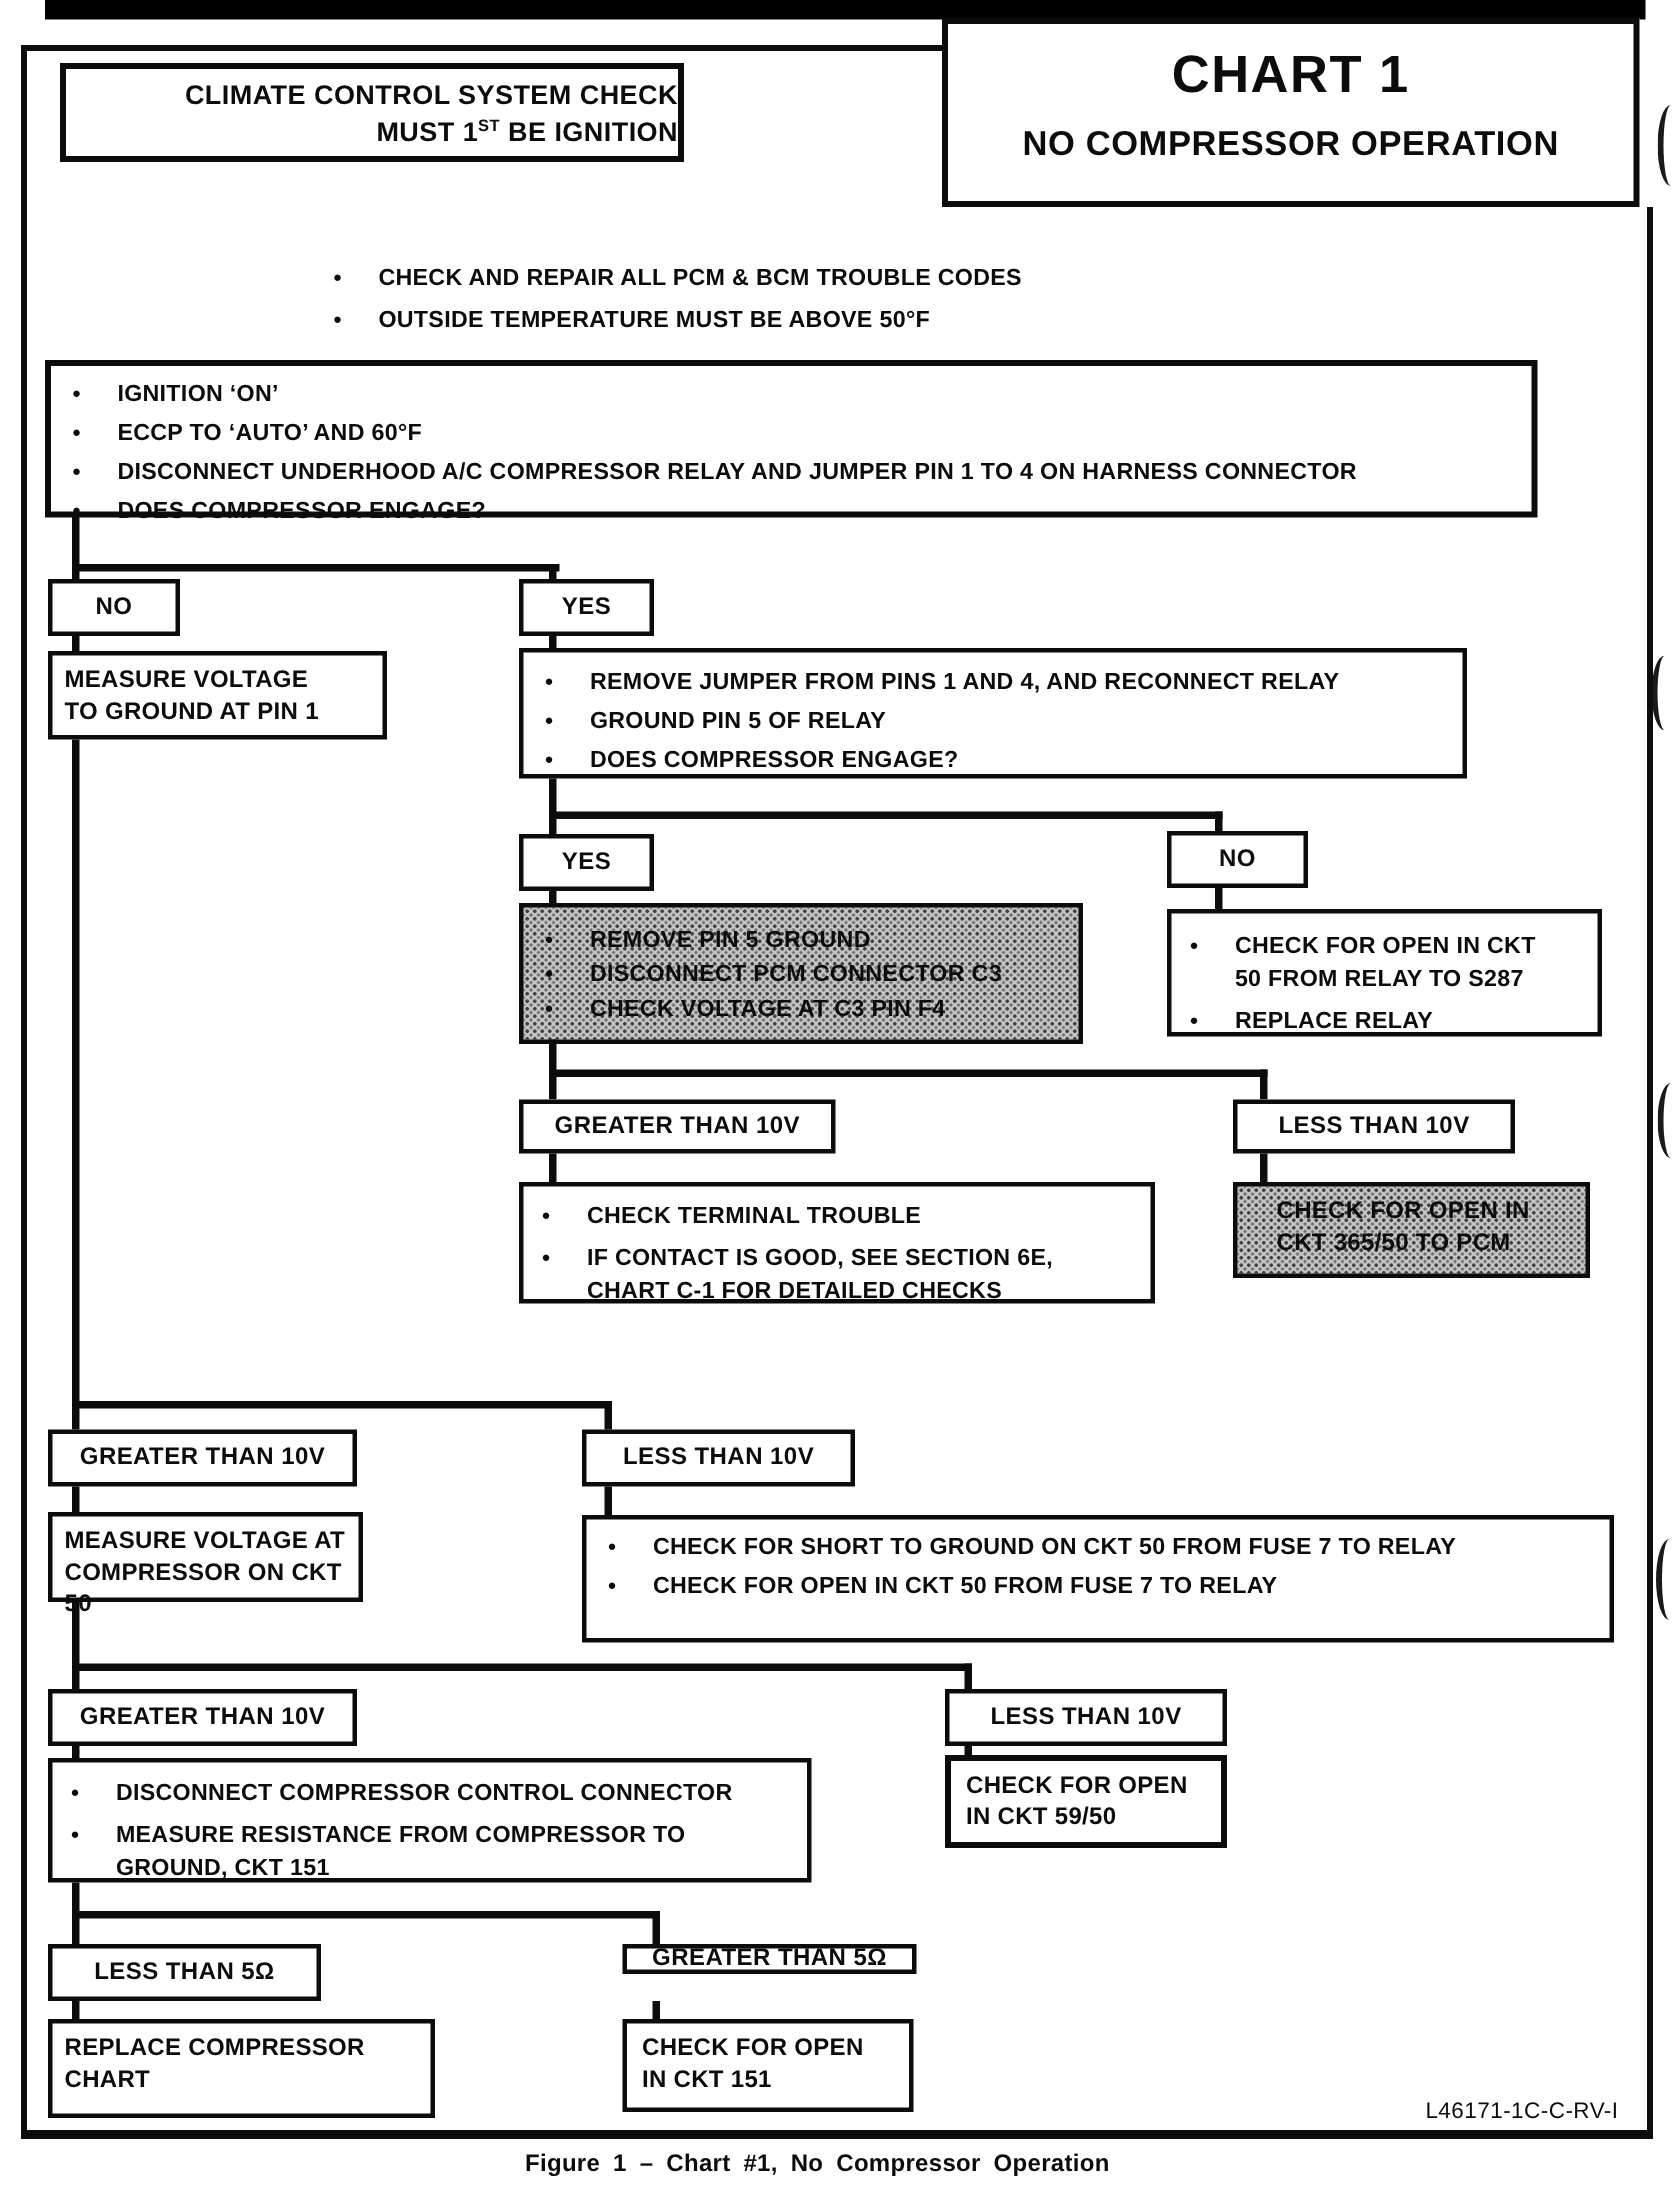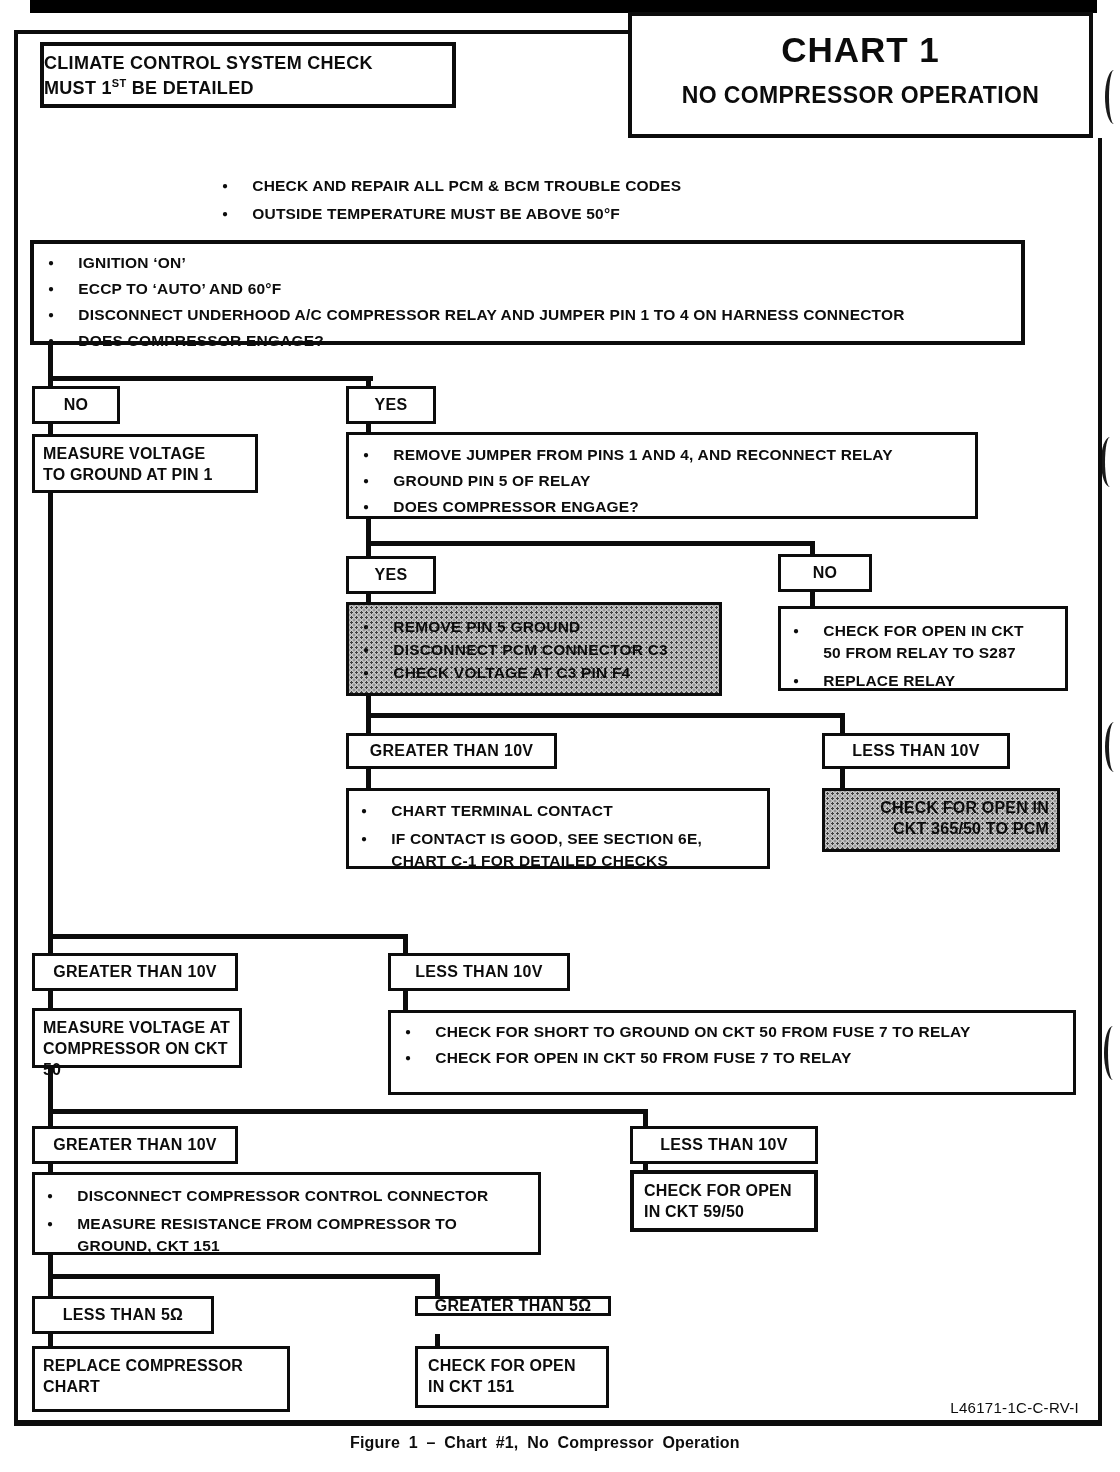--- a/index.html
+++ b/index.html
@@ -52,23 +52,23 @@
 <div class="binder-mark" style="left:1105px;top:70px;"></div>
 <div class="binder-mark" style="left:1101px;top:437px;height:50px;"></div>
 <div class="binder-mark" style="left:1105px;top:722px;height:50px;"></div>
 <div class="binder-mark" style="left:1104px;top:1026px;"></div>
 
 <div class="line" style="left:14px;top:30px;width:616px;height:4px;"></div>
 <div class="line" style="left:14px;top:30px;width:4px;height:1396px;"></div>
 <div class="line" style="left:1098px;top:138px;width:4px;height:1288px;"></div>
 <div class="line" style="left:14px;top:1420px;width:1088px;height:6px;"></div>
 
-<div class="box thick" style="left:40px;top:42px;width:416px;height:66px;text-align:left;font-weight:700;font-size:18px;letter-spacing:.3px;padding-top:5px;line-height:25px;">
+<div class="box thick" style="left:40px;top:42px;width:416px;height:66px;text-align:right;font-weight:700;font-size:18px;letter-spacing:.3px;padding-top:5px;line-height:25px;">
   <div>CLIMATE CONTROL SYSTEM CHECK</div>
-  <div><span>MUST 1</span><sup>ST</sup><span> BE DETAILED</span></div>
+  <div><span>MUST 1</span><sup>ST</sup><span> BE IGNITION</span></div>
 </div>
 
 <div class="box thick" style="left:628px;top:12px;width:465px;height:126px;z-index:2;text-align:center;">
   <div style="font-weight:700;font-size:35px;letter-spacing:1px;margin-top:14px;">CHART 1</div>
   <div style="font-weight:700;font-size:23px;letter-spacing:.4px;margin-top:12px;">NO COMPRESSOR OPERATION</div>
 </div>
 
 <ul class="bullets" style="position:absolute;left:222px;top:172px;">
   <li style="line-height:28px;justify-content:flex-end;">
       <span>CHECK AND REPAIR ALL PCM &amp; BCM TROUBLE CODES</span>
@@ -178,30 +178,30 @@
 <div class="box label-box" style="left:822px;top:733px;width:188px;height:36px;">
   <span>LESS THAN 10V</span>
 </div>
 
 <div class="line" style="left:366px;top:769px;width:5px;height:19px;"></div>
 <div class="line" style="left:840px;top:769px;width:5px;height:19px;"></div>
 
 <div class="box" style="left:346px;top:788px;width:424px;height:81px;padding:9px 6px 0 12px;">
   <ul class="bullets tight">
     <li>
-        <span>CHART TERMINAL CONTACT</span>
+        <span>CHECK TERMINAL TROUBLE</span>
       </li>
     <li>
         <span>IF CONTACT IS GOOD, SEE SECTION 6E,
 CHART C-1 FOR DETAILED CHECKS</span>
       </li>
   </ul>
 </div>
 
-<div class="box halftone textbox" style="left:822px;top:788px;width:238px;height:64px;padding-left:10px;text-align:right;">CHECK FOR OPEN IN
+<div class="box halftone textbox" style="left:822px;top:788px;width:238px;height:64px;padding-left:26px;">CHECK FOR OPEN IN
 CKT 365/50 TO PCM</div>
 
 <div class="line" style="left:48px;top:934px;width:360px;height:5px;"></div>
 <div class="line" style="left:403px;top:934px;width:5px;height:21px;"></div>
 
 <div class="box label-box" style="left:32px;top:953px;width:206px;height:38px;">
   <span>GREATER THAN 10V</span>
 </div>
 <div class="box label-box" style="left:388px;top:953px;width:182px;height:38px;">
   <span>LESS THAN 10V</span>

